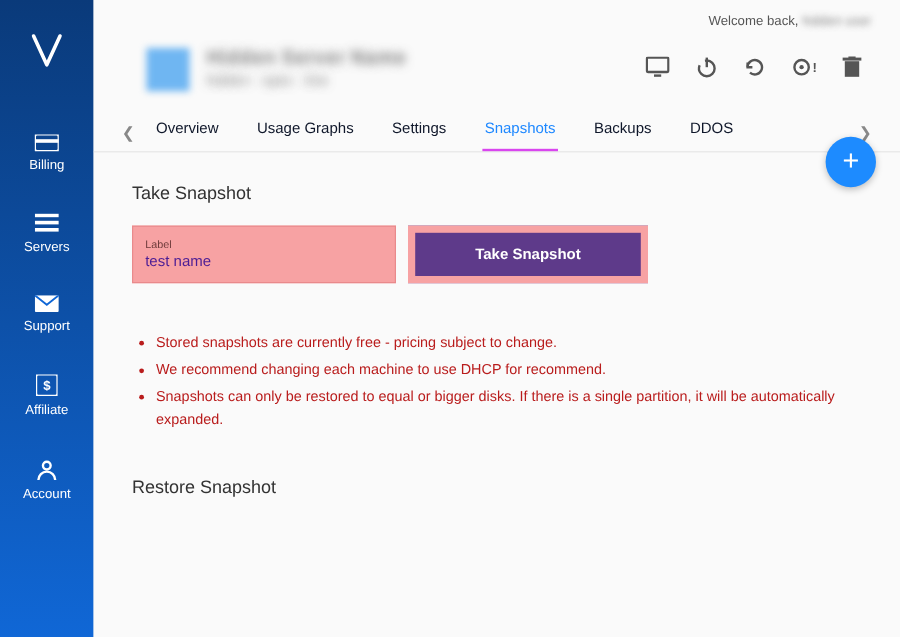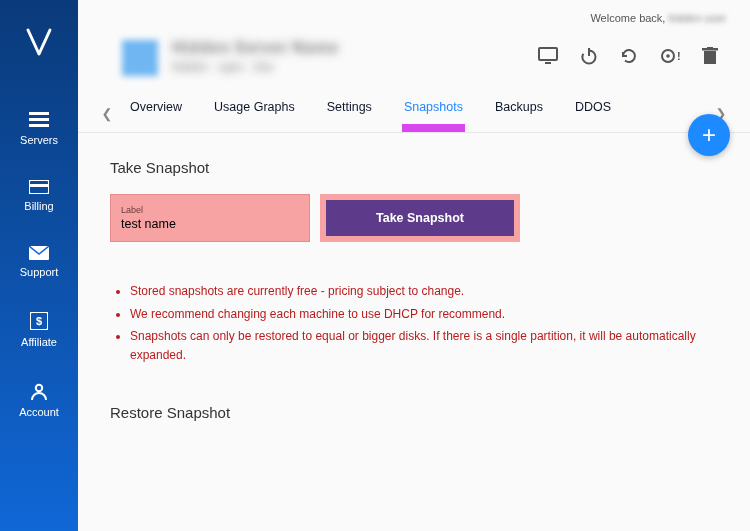--- a/index.html
+++ b/index.html
@@ -34,43 +34,43 @@
   .server-title { font-size: 17px; font-weight: 600; }
   .server-sub { font-size: 12px; margin-top: 2px; }
   .header-actions { margin-left: auto; display: flex; align-items: center; gap: 22px; padding-right: 4px; }
   .hicon { color: #555; cursor: pointer; }
 
   
   .tabs-row { display: flex; align-items: center; padding: 18px 18px 0 18px; border-bottom: 1px solid #e7e7e7; }
   .tab-arrow { width: 22px; text-align: center; color: #888; cursor: pointer; font-size: 13px; }
   .tabs { flex: 1; display: flex; gap: 28px; padding: 0 10px; }
   .tab { font-size: 12.5px; color: #0f172a; padding: 6px 2px 10px; cursor: pointer; }
-  .tab.active { color: #1e88ff; border-bottom: 8px solid #d946ef; }
+  .tab.active { color: #1e88ff; border-bottom: 2px solid #d946ef; }
 
   
   .fab {
     position: absolute; right: 20px; top: 114px;
     width: 42px; height: 42px; border-radius: 50%;
     background: #1d8bff; color: #fff; display: flex; align-items: center; justify-content: center;
     font-size: 24px; box-shadow: 0 2px 6px rgba(0,0,0,0.25); cursor: pointer;
   }
 
   
   .content { padding: 26px 32px 0 32px; overflow: auto; flex: 1; }
   .section-title { font-size: 15px; color: #333; margin-bottom: 18px; }
 
   .snapshot-row { display: flex; gap: 10px; }
   .label-box {
-    width: 200px; height: 48px; background: #f7a2a3; border: 1px solid #e98a8c;
+    width: 220px; height: 48px; background: #f7a2a3; border: 1px solid #e98a8c;
     padding: 6px 10px; display: flex; flex-direction: column; justify-content: center;
   }
   .label-caption { font-size: 9px; color: #6d3a3a; margin-bottom: 2px; }
   .label-input {
     border: none; outline: none; background: transparent;
-    font-size: 12.5px; color: #000000; width: 100%;
+    font-size: 12.5px; color: #4c1d95; width: 100%;
   }
   .take-btn {
     width: 200px; height: 48px; border: 6px solid #f7a2a3;
     background: #5e3a8a; color: #fff; font-size: 12.5px; font-weight: 600;
     display: flex; align-items: center; justify-content: center; cursor: pointer;
   }
 
   .notes { margin: 40px 0 40px 20px; }
   .notes li { font-size: 12px; color: #b91c1c; line-height: 1.55; margin-bottom: 4px; list-style: disc; }
 
@@ -87,36 +87,36 @@
 <body>
 
 <div class="sidebar">
   <div class="logo">
     <svg width="26" height="30" viewBox="0 0 26 30">
         <path d="M2 2 L13 26 L24 2" stroke="#fff" stroke-width="3" fill="none" stroke-linecap="round" stroke-linejoin="round"></path>
       </svg>
   </div>
   <div class="nav-item">
     <span class="icon">
+      <svg width="20" height="14" viewBox="0 0 20 14">
+          <rect x="0" y="0" width="20" height="14" rx="2" fill="none" stroke="#fff" stroke-width="2"></rect>
+          <rect x="0" y="4" width="20" height="3" fill="#fff"></rect>
+        </svg>
+    </span>
+    <span class="nav-label">Billing</span>
+  </div>
+  <div class="nav-item">
+    <span class="icon">
       <svg width="20" height="16" viewBox="0 0 20 16">
           <rect x="0" y="0" width="20" height="3" fill="#fff"></rect>
           <rect x="0" y="6" width="20" height="3" fill="#fff"></rect>
           <rect x="0" y="12" width="20" height="3" fill="#fff"></rect>
         </svg>
     </span>
     <span class="nav-label">Servers</span>
-  </div>
-  <div class="nav-item">
-    <span class="icon">
-      <svg width="20" height="14" viewBox="0 0 20 14">
-          <rect x="0" y="0" width="20" height="14" rx="2" fill="none" stroke="#fff" stroke-width="2"></rect>
-          <rect x="0" y="4" width="20" height="3" fill="#fff"></rect>
-        </svg>
-    </span>
-    <span class="nav-label">Billing</span>
   </div>
   <div class="nav-item">
     <span class="icon">
       <svg width="20" height="14" viewBox="0 0 20 14">
           <rect x="0" y="0" width="20" height="14" rx="1" fill="#fff"></rect>
           <path d="M0 0 L10 8 L20 0" stroke="#1067d6" stroke-width="1.5" fill="none"></path>
         </svg>
     </span>
     <span class="nav-label">Support</span>
   </div>

